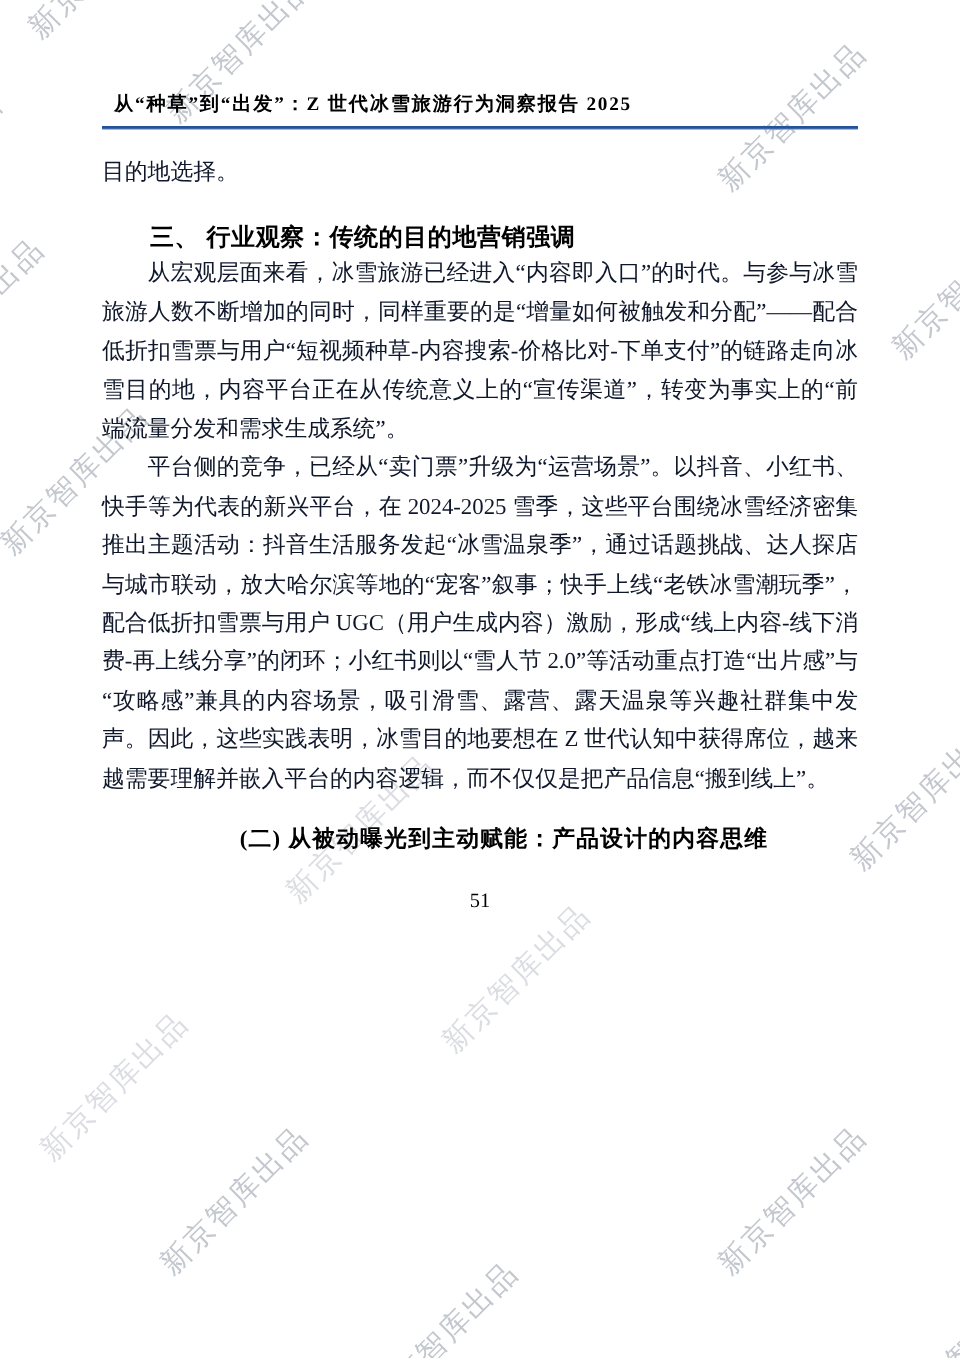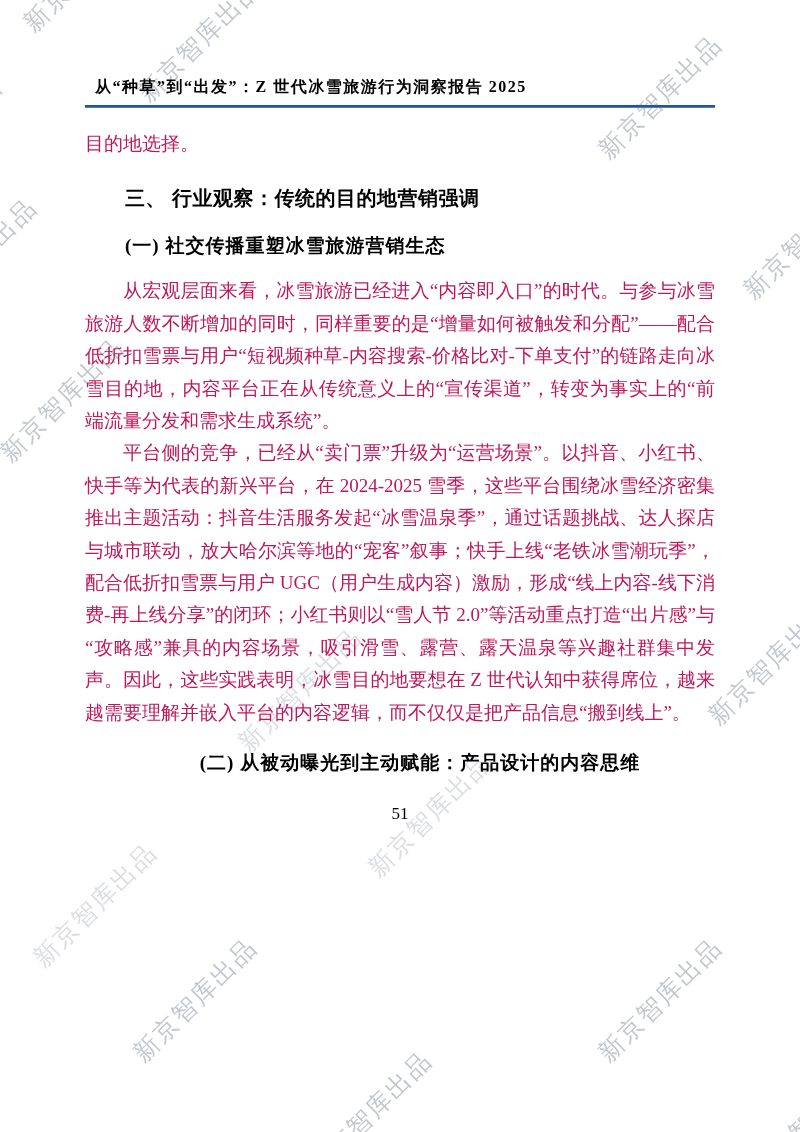--- a/index.html
+++ b/index.html
@@ -60,21 +60,21 @@
     height:3px;
     background:linear-gradient(to bottom, #24539b 55%, #6e92c9);
   }
 
   p.body {
     margin:0;
     font-size:19px;
     line-height:32.4px;
     text-align:justify;
     text-indent:2em;
-    color:#be185d;
+    color:#0f172a;
   }
   p.body.first { margin-top:20px; text-indent:0; }
 
   h2.section {
     margin:24px 0 0 0;
     padding-left:40px;
     font-family:"Liberation Sans", sans-serif;
     font-size:20px;
     font-weight:700;
     line-height:28px;
@@ -128,21 +128,20 @@
     <header>
       <div class="header-title">从“种草”到“出发”：Z 世代冰雪旅游行为洞察报告 2025</div>
       <div class="header-rule"></div>
     </header>
 
     <main>
       <p class="body first">目的地选择。</p>
 
       <h2 class="section">三、 行业观察：传统的目的地营销强调</h2>
 
-      <h3 class="subsection">(一) 社交传播重塑冰雪旅游营销生态</h3>
 
       <p class="body">从宏观层面来看，冰雪旅游已经进入“内容即入口”的时代。与参与冰雪旅游人数不断增加的同时，同样重要的是“增量如何被触发和分配”——配合低折扣雪票与用户“短视频种草-内容搜索-价格比对-下单支付”的链路走向冰雪目的地，内容平台正在从传统意义上的“宣传渠道”，转变为事实上的“前端流量分发和需求生成系统”。</p>
       <p class="body">平台侧的竞争，已经从“卖门票”升级为“运营场景”。以抖音、小红书、快手等为代表的新兴平台，在 2024-2025 雪季，这些平台围绕冰雪经济密集推出主题活动：抖音生活服务发起“冰雪温泉季”，通过话题挑战、达人探店与城市联动，放大哈尔滨等地的“宠客”叙事；快手上线“老铁冰雪潮玩季”，配合低折扣雪票与用户 UGC（用户生成内容）激励，形成“线上内容-线下消费-再上线分享”的闭环；小红书则以“雪人节 2.0”等活动重点打造“出片感”与“攻略感”兼具的内容场景，吸引滑雪、露营、露天温泉等兴趣社群集中发声。因此，这些实践表明，冰雪目的地要想在 Z 世代认知中获得席位，越来越需要理解并嵌入平台的内容逻辑，而不仅仅是把产品信息“搬到线上”。</p>
 
       <h3 class="subsection last">(二) 从被动曝光到主动赋能：产品设计的内容思维</h3>
     </main>
 
     <footer>
       <div class="page-number">51</div>
     </footer>

